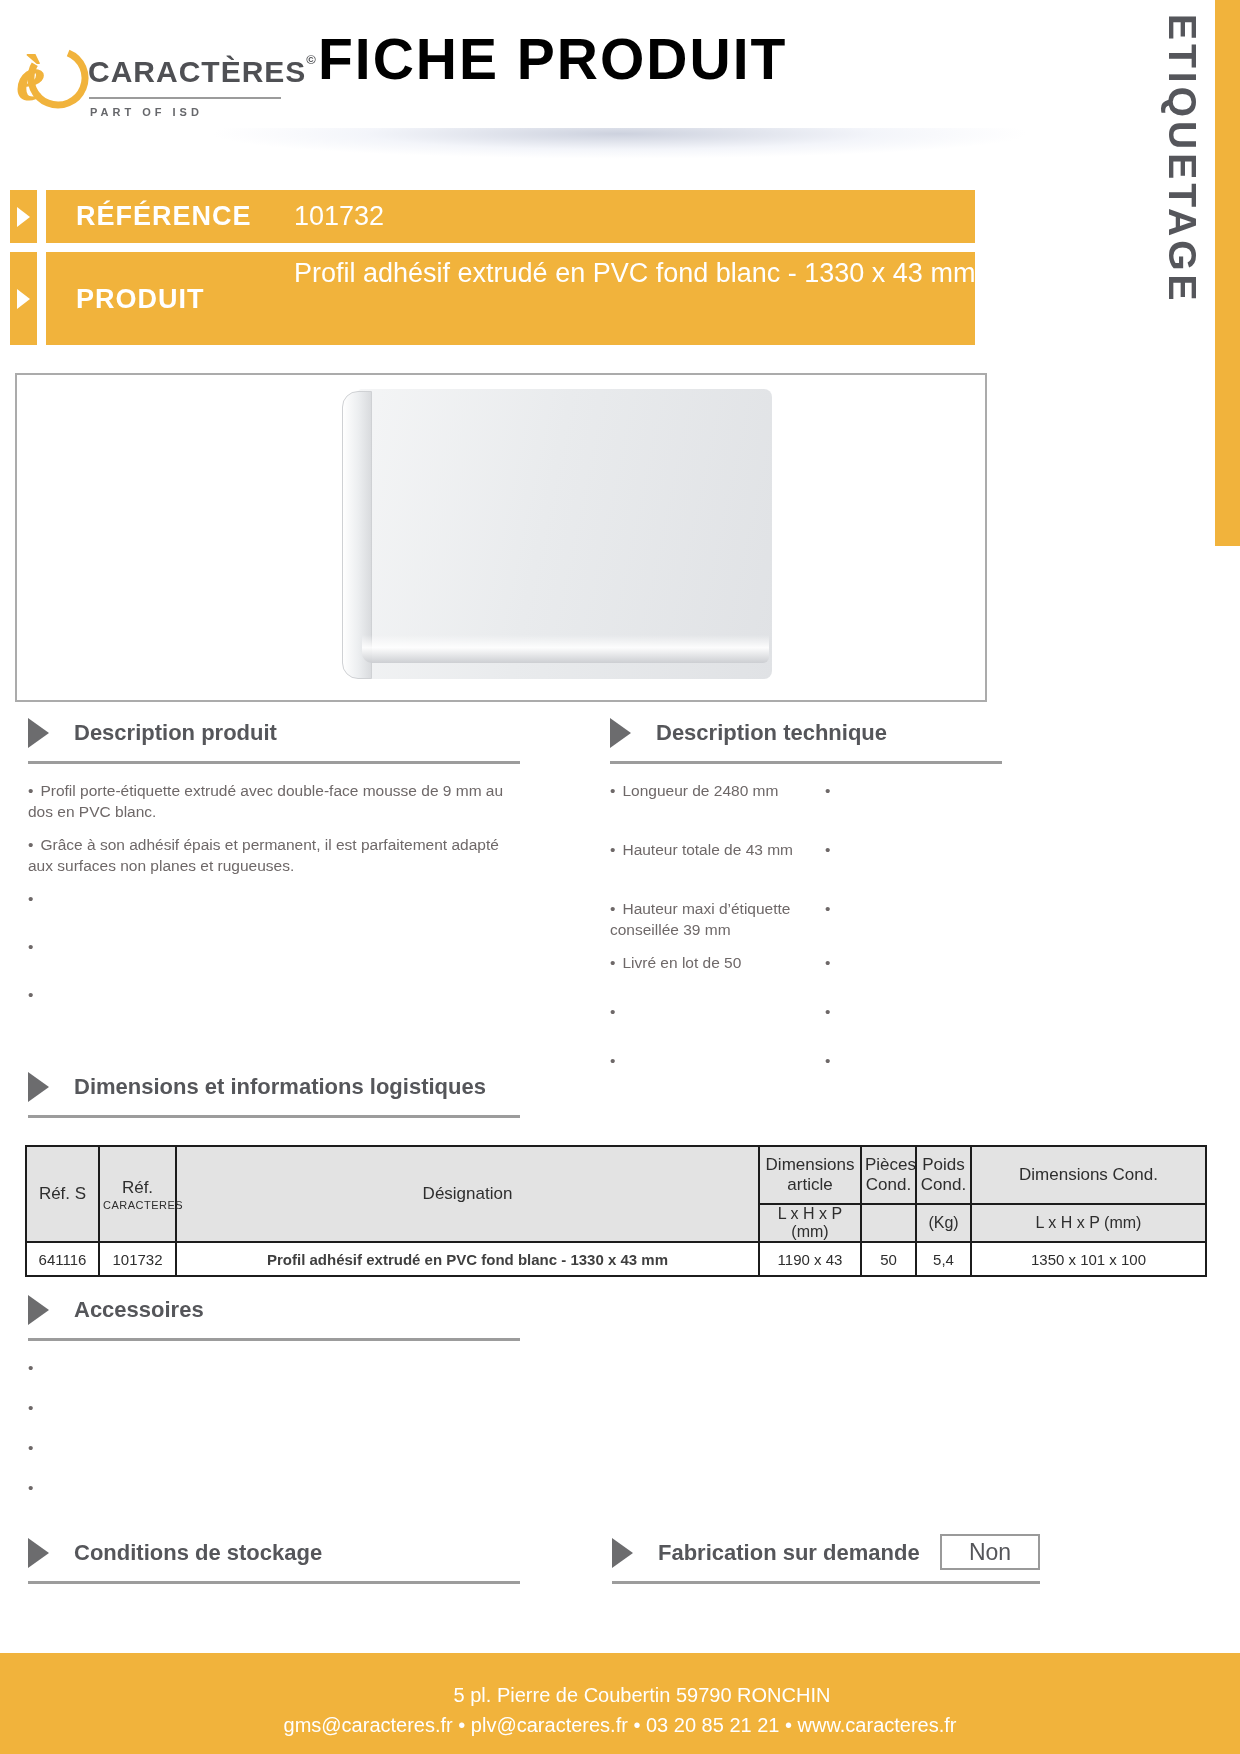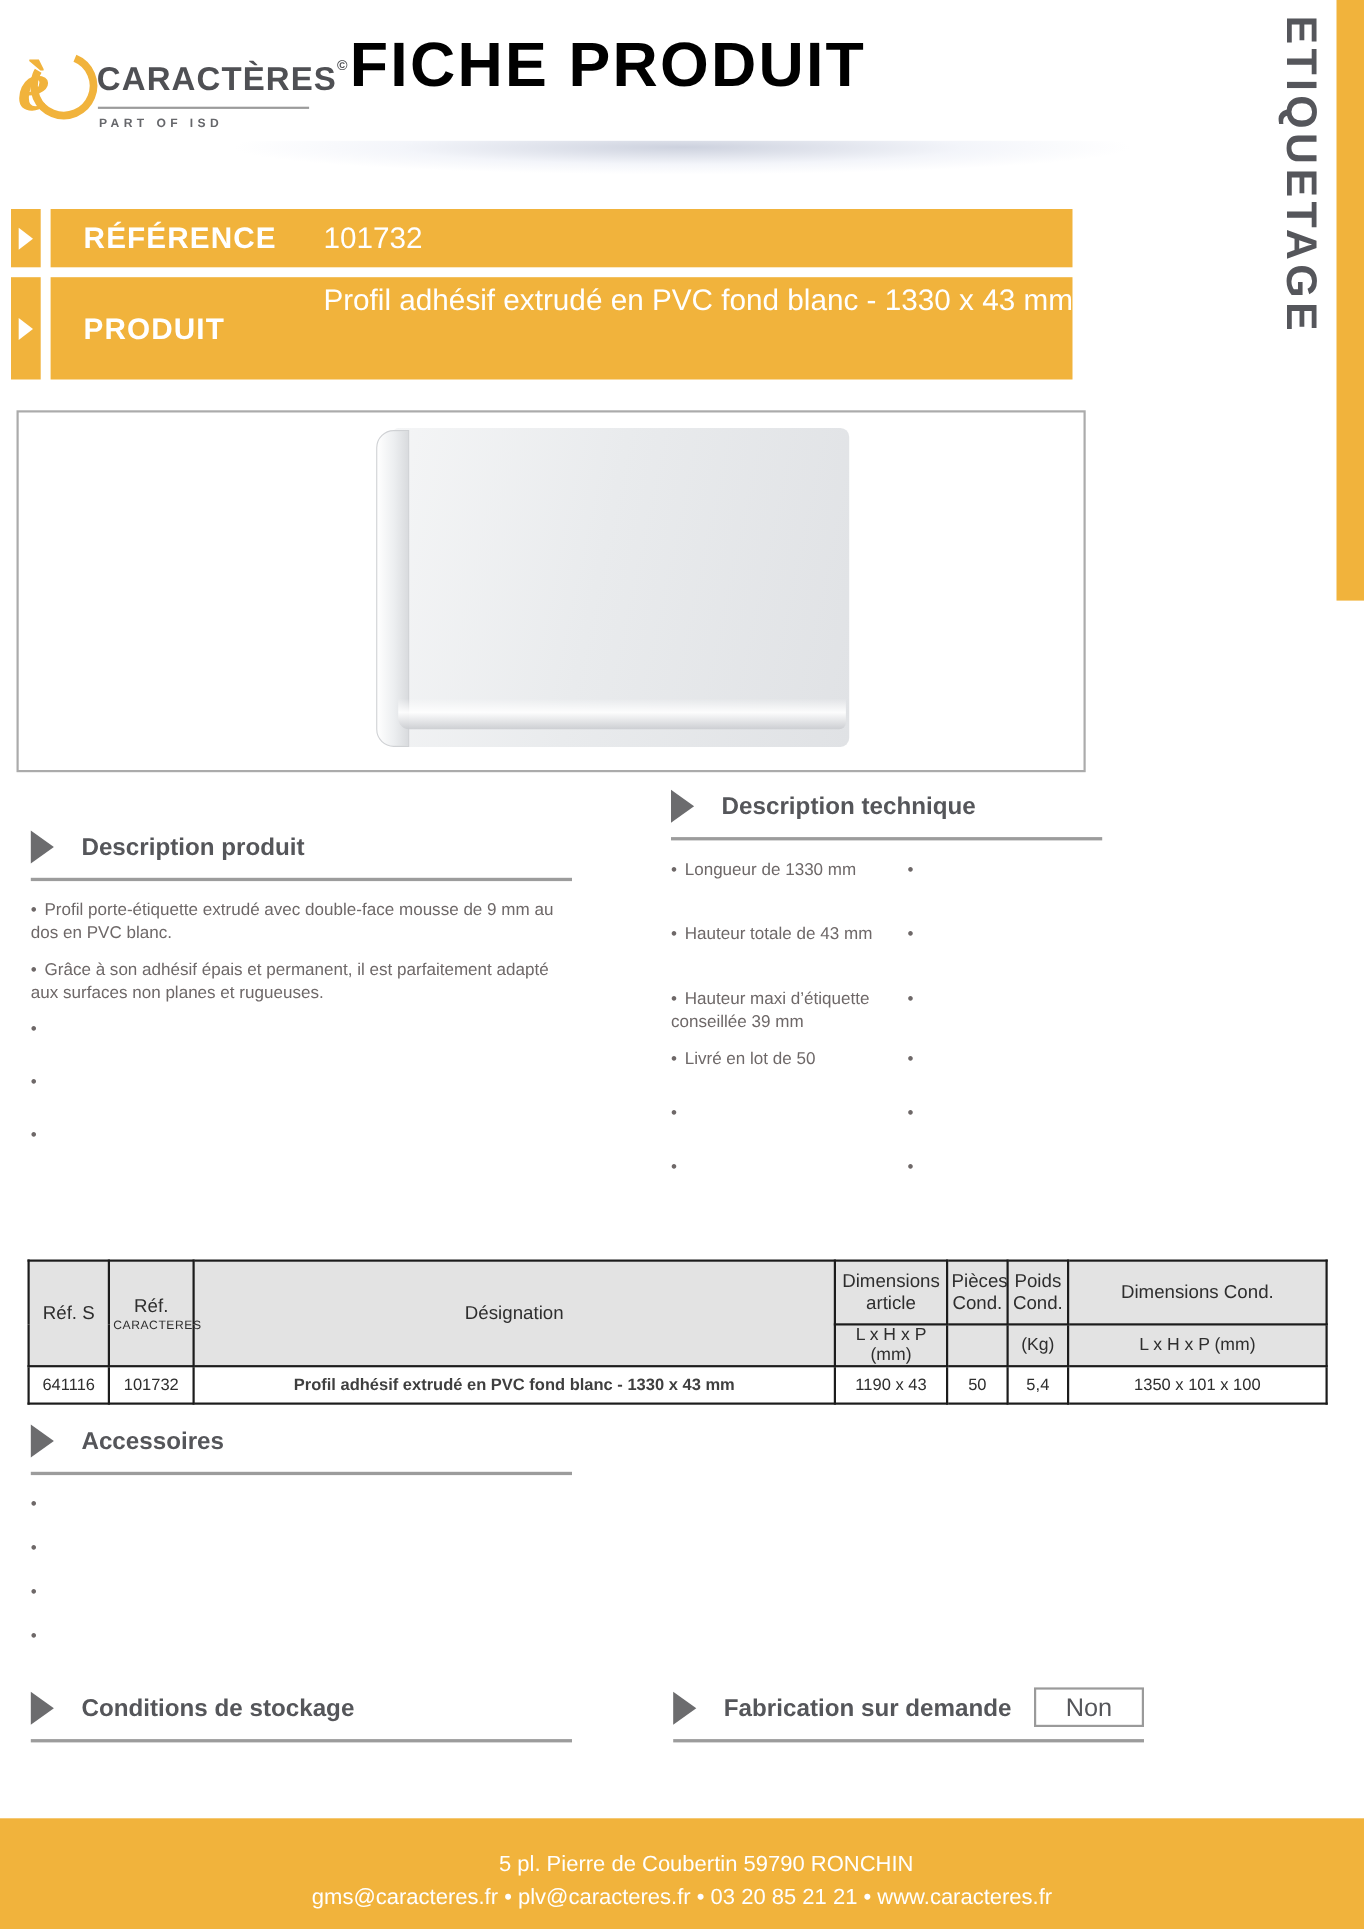--- a/index.html
+++ b/index.html
@@ -133,21 +133,21 @@
   </div>
 
   <div class="image-frame">
     <div class="profil">
       <div class="profil-body"></div>
       <div class="profil-lip"></div>
       <div class="profil-bottom"></div>
     </div>
   </div>
 
-  <div class="sec" style="left:28px; top:755px; width:492px;">
+  <div class="sec" style="left:28px; top:718px; width:492px;">
     <div class="sec-head">
       <span class="tri-gray"></span>
       <span class="sec-title">Description produit</span>
     </div>
     <div class="sec-rule"></div>
     <div class="bullets">
       <p class="dp-b"><span class="mk">•</span><span>Profil porte-étiquette extrudé avec double-face mousse de 9 mm au dos en PVC blanc.</span></p>
       <p class="dp-b"><span class="mk">•</span><span>Grâce à son adhésif épais et permanent, il est parfaitement adapté aux surfaces non planes et rugueuses.</span></p>
       <p class="dp-b empty"><span class="mk">•</span><span></span></p>
       <p class="dp-b empty"><span class="mk">•</span><span></span></p>
@@ -156,21 +156,21 @@
   </div>
 
   <div class="sec" style="left:610px; top:718px; width:392px;">
     <div class="sec-head">
       <span class="tri-gray"></span>
       <span class="sec-title">Description technique</span>
     </div>
     <div class="sec-rule"></div>
     <div class="bullets">
       <div class="dt-row">
-        <span class="cell-l"><span class="mk">•</span><span>Longueur de 1330 mm</span></span>
+        <span class="cell-l"><span class="mk">•</span><span>Longueur de 2480 mm</span></span>
         <span><span class="mk">•</span><span></span></span>
       </div>
       <div class="dt-row">
         <span class="cell-l"><span class="mk">•</span><span>Hauteur totale de 43 mm</span></span>
         <span><span class="mk">•</span><span></span></span>
       </div>
       <div class="dt-row tight">
         <span class="cell-l"><span class="mk">•</span><span>Hauteur maxi d’étiquette conseillée 39 mm</span></span>
         <span><span class="mk">•</span><span></span></span>
       </div>
@@ -182,20 +182,27 @@
         <span class="cell-l"><span class="mk">•</span><span></span></span>
         <span><span class="mk">•</span><span></span></span>
       </div>
       <div class="dt-row mid">
         <span class="cell-l"><span class="mk">•</span><span></span></span>
         <span><span class="mk">•</span><span></span></span>
       </div>
     </div>
   </div>
 
+  <div class="sec" style="left:28px; top:1072px; width:492px;">
+    <div class="sec-head">
+      <span class="tri-gray"></span>
+      <span class="sec-title">Dimensions et informations logistiques</span>
+    </div>
+    <div class="sec-rule"></div>
+  </div>
 
   <table class="log-table">
     <colgroup>
       <col style="width:73px">
         <col style="width:77px">
         <col style="width:583px">
       <col style="width:102px">
         <col style="width:55px">
         <col style="width:55px">
         <col style="width:235px">

